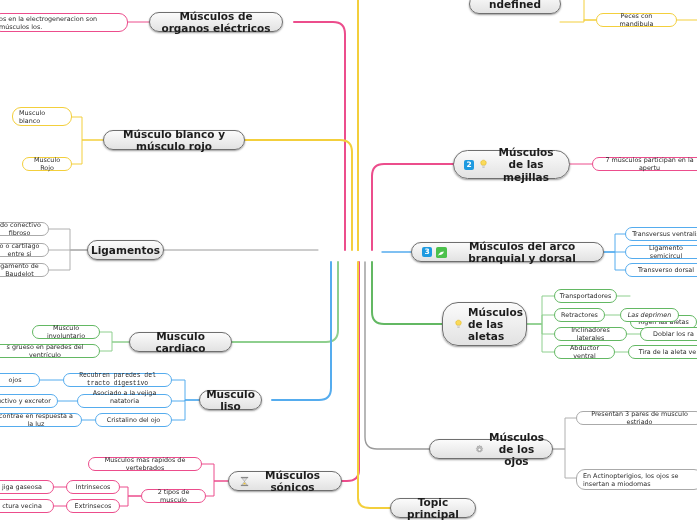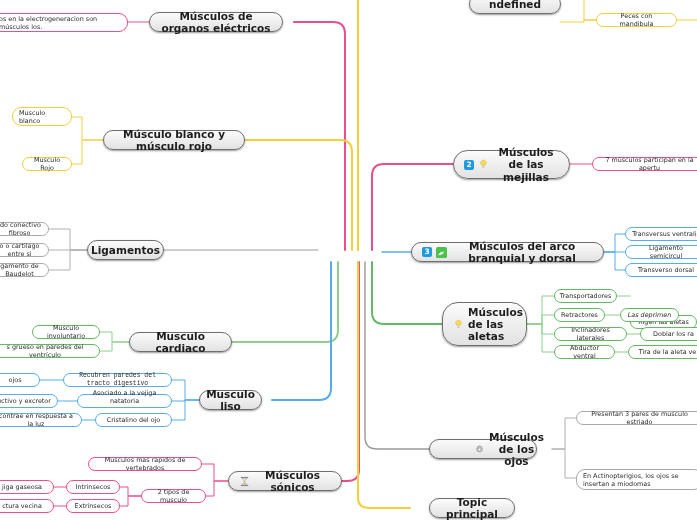--- a/index.html
+++ b/index.html
@@ -188,35 +188,35 @@
     <span class="ico">
       <svg viewBox="0 0 12 12">
           <path d="M6 1.3c-1.8 0-3 1.3-3 2.9 0 1.2.8 1.9 1.2 2.6h3.6C8.2 6.1 9 5.4 9 4.2c0-1.6-1.2-2.9-3-2.9z" fill="#fada5a" stroke="#d9a900" stroke-width=".5"></path>
           <rect x="4.5" y="7.2" width="3" height="1.1" fill="#cfcfcf"></rect>
           <rect x="4.8" y="8.6" width="2.4" height="1" fill="#bdbdbd"></rect>
         </svg>
     </span>
     <span class="lbl" style="text-align:left;">Músculos de las aletas</span>
   </div>
 
-  <div class="node main left-icon" style="left:429px;top:439px;width:108px;height:20px;padding-left:44px;">
+  <div class="node main left-icon" style="left:429px;top:439px;width:124px;height:20px;padding-left:44px;">
     <span class="ico">
       <svg viewBox="0 0 12 12">
           <path d="M6 1.6l.9.9h1.3l.3 1.3.9.9-.6 1.1.3 1.3-1.2.5-.6 1.1-1.3-.3-1.3.3-.6-1.1-1.2-.5.3-1.3L2.6 4.7l.9-.9.3-1.3h1.3z" fill="#bdbdbd" stroke="#8a8a8a" stroke-width=".5"></path>
           <circle cx="6" cy="6" r="1.5" fill="#fff" stroke="#8a8a8a" stroke-width=".5"></circle>
         </svg>
     </span>
     <span class="lbl">Músculos de los ojos</span>
   </div>
 
   <div class="node main" style="left:469px;top:-6px;width:92px;height:20px;">
     <span class="lbl">ndefined</span>
   </div>
 
-  <div class="node main" style="left:429px;top:498px;width:86px;height:20px;text-align:center;">
+  <div class="node main" style="left:390px;top:498px;width:86px;height:20px;text-align:center;">
     <span class="lbl">Topic principal</span>
   </div>
 
   <div class="node pill pink multi" style="left:-8px;top:13px;width:136px;height:19px;">
     <span>os en la electrogeneracion son músculos los.</span>
   </div>
 
   <div class="node pill yellow multi" style="left:12px;top:107px;width:60px;height:19px;justify-content:center;">
     <span>Musculo blanco</span>
   </div>

